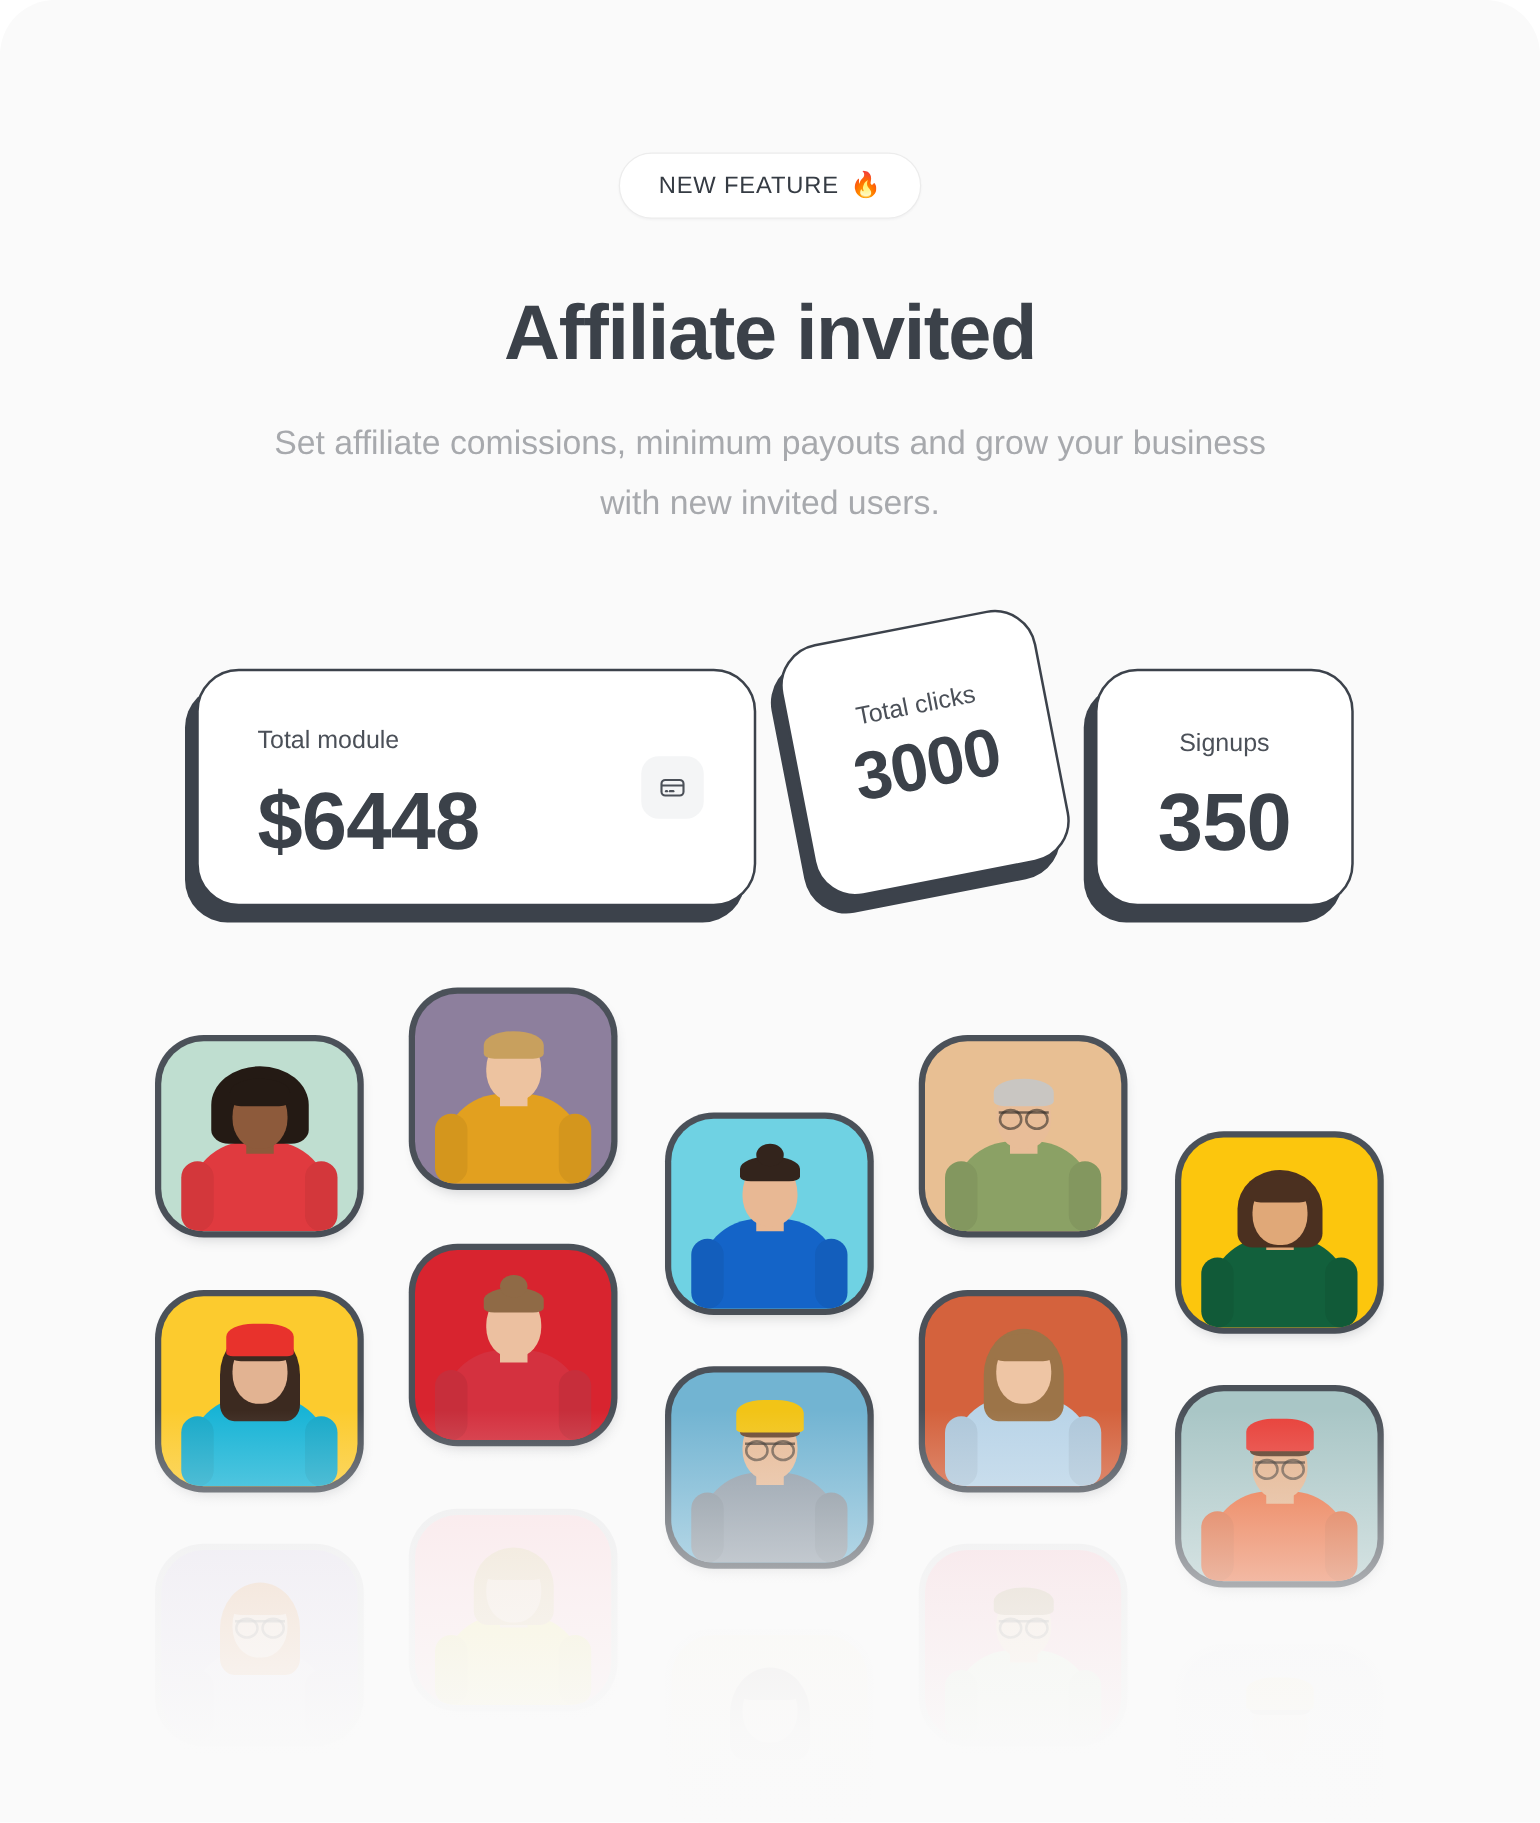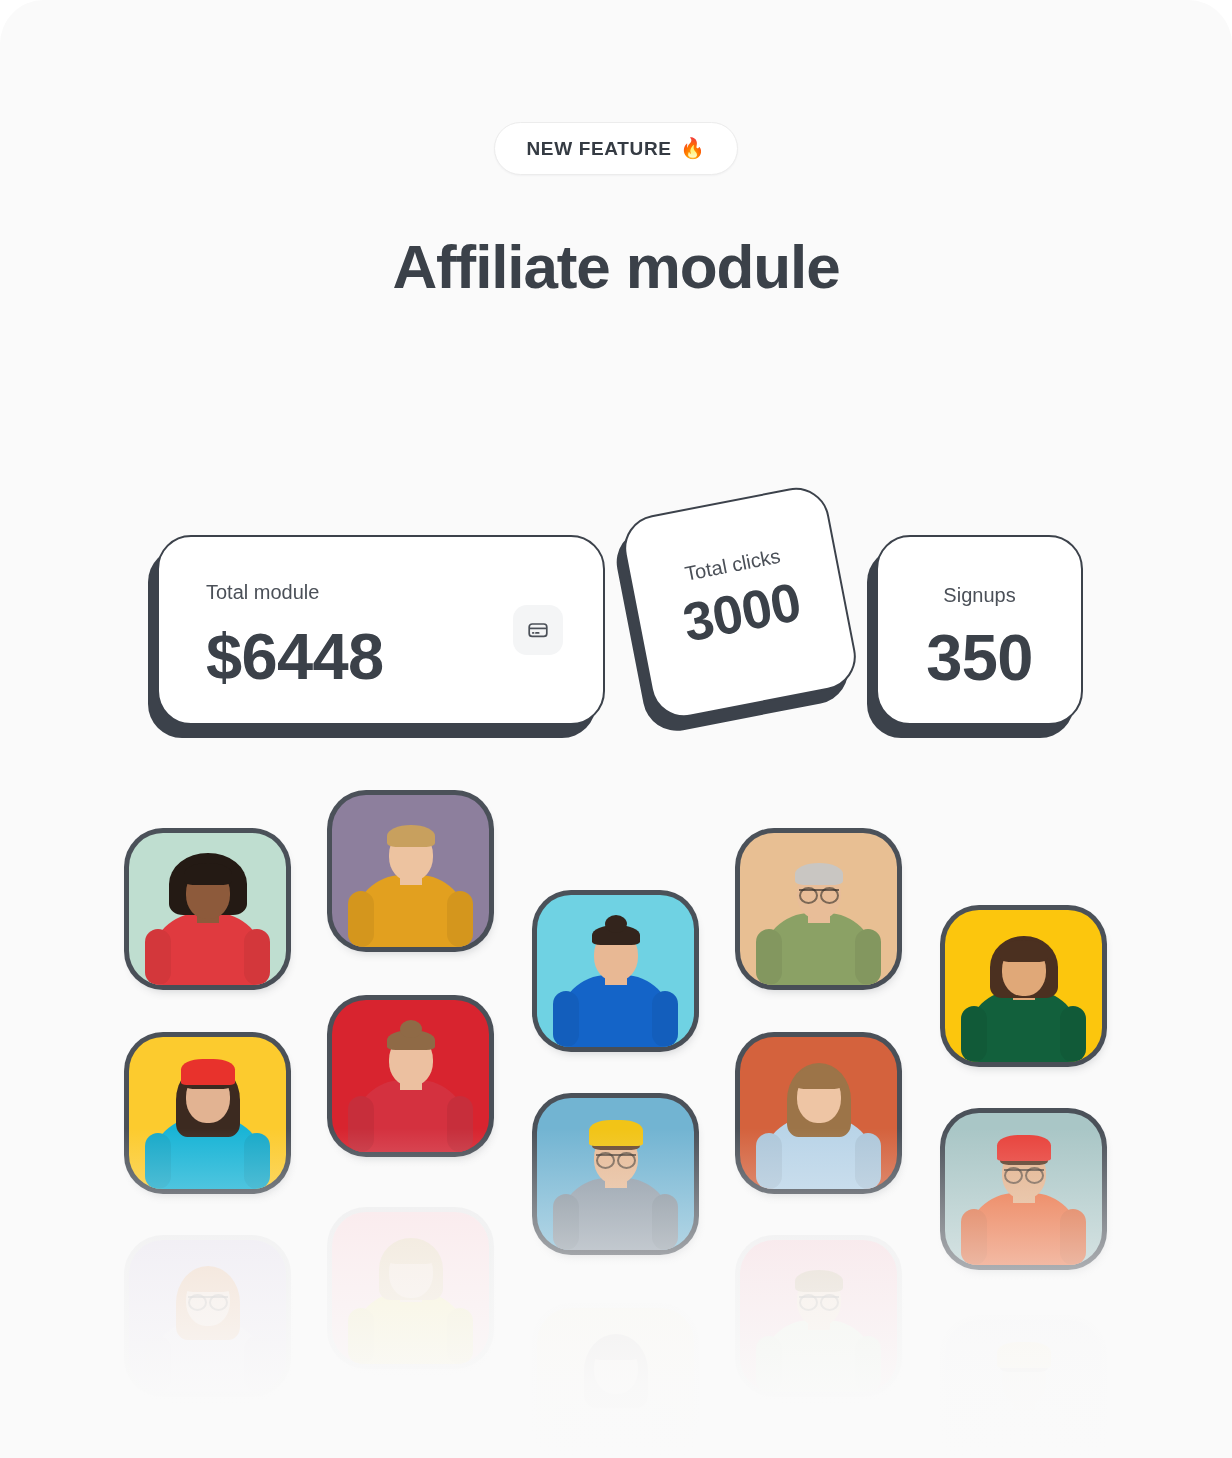--- a/index.html
+++ b/index.html
@@ -38,21 +38,21 @@
     align-items: center;
     gap: 9px;
     background: #ffffff;
     border: 1px solid #ececec;
     border-radius: 999px;
     padding: 15px 31px 16px 31px;
     box-shadow: 0 1px 2px rgba(16,24,40,0.04);
   }
   .badge-text {
     font-size: 19px;
-    font-weight: 700;
+    font-weight: 400;
     letter-spacing: 0.035em;
     color: #353b43;
     line-height: 1;
   }
   .badge-emoji {
     font-size: 20px;
     line-height: 1;
   }
 
   
@@ -220,21 +220,22 @@
 
 <div id="stage">
 
   <div class="badge-wrap">
     <div class="badge">
       <span class="badge-text">NEW FEATURE</span>
       <span class="badge-emoji">🔥</span>
     </div>
   </div>
 
-  <div class="title">Affiliate module</div>
+  <div class="title">Affiliate invited</div>
+  <div class="subtitle">Set affiliate comissions, minimum payouts and grow your business with new invited users.</div>
 
   <div class="stats">
 
     <div class="stat-card" id="card-payouts">
       <div class="stat-label">Total module</div>
       <div class="stat-value">$6448</div>
       <div class="card-icon">
         <svg width="24" height="24" viewBox="0 0 24 24" fill="none">
           <rect x="3.2" y="6" width="17.6" height="12.4" rx="3" stroke="#4b5058" stroke-width="1.7"></rect>
           <path d="M3.2 10.4h17.6" stroke="#4b5058" stroke-width="1.7"></path>

